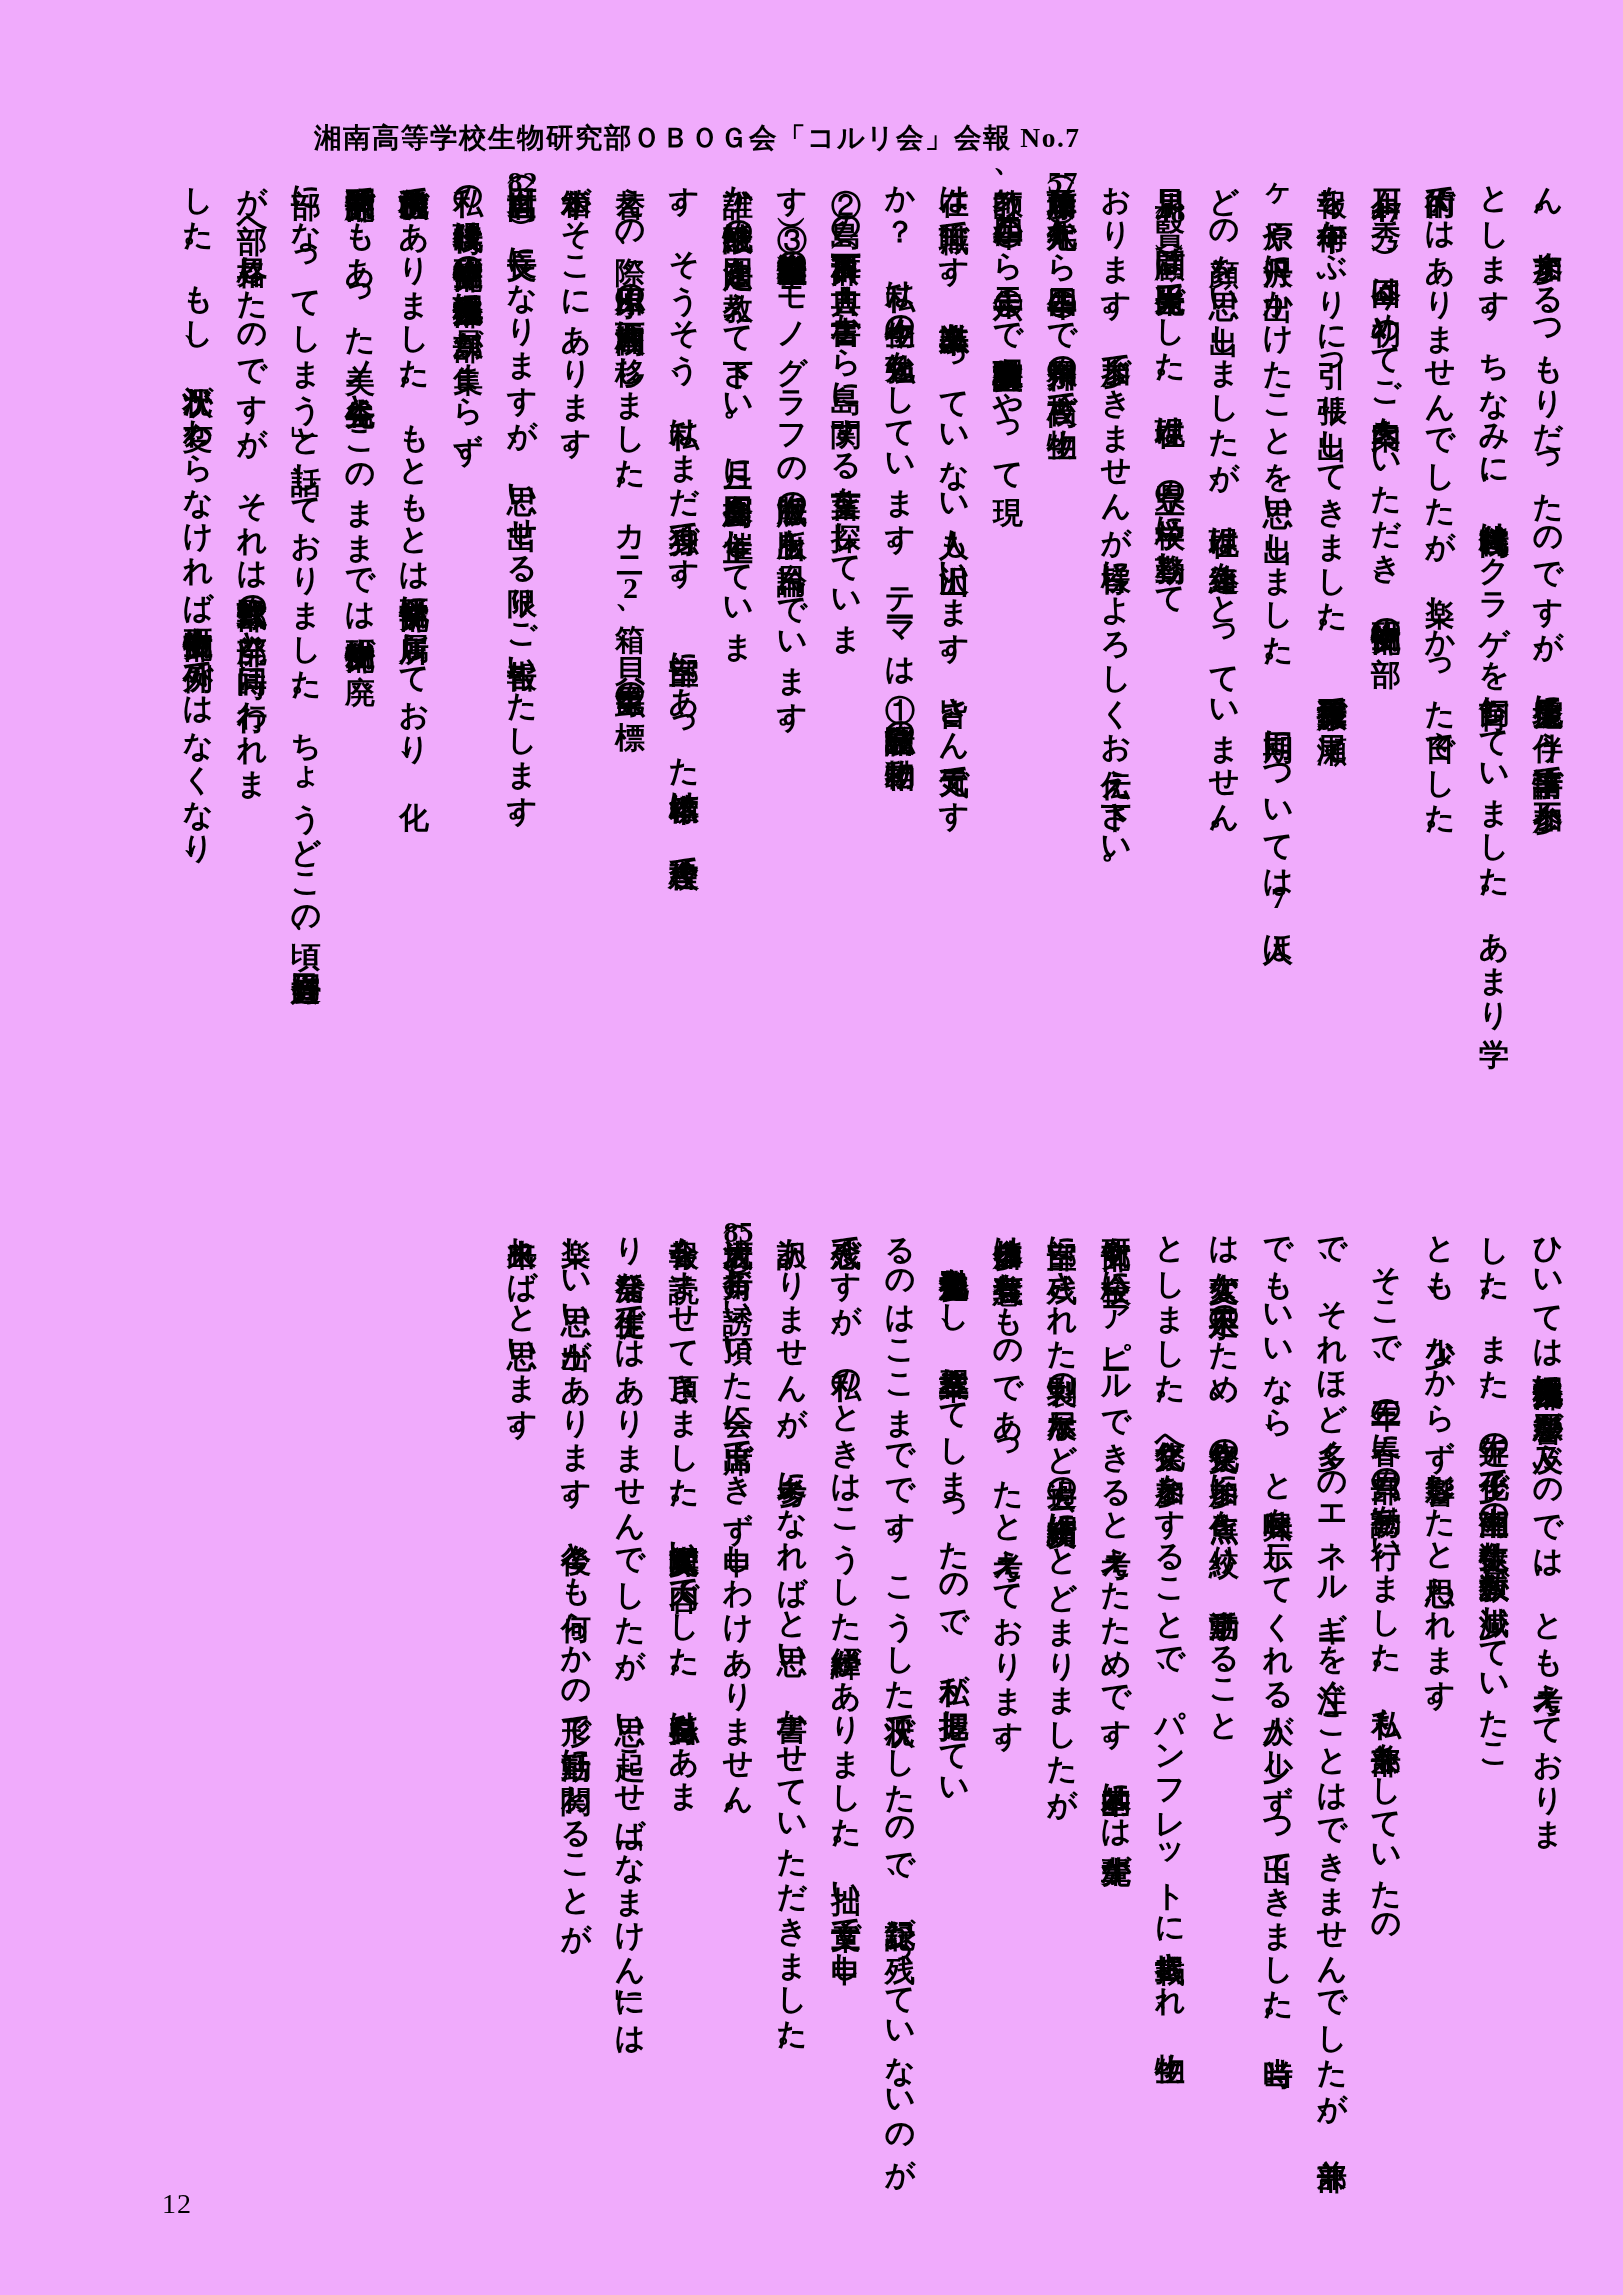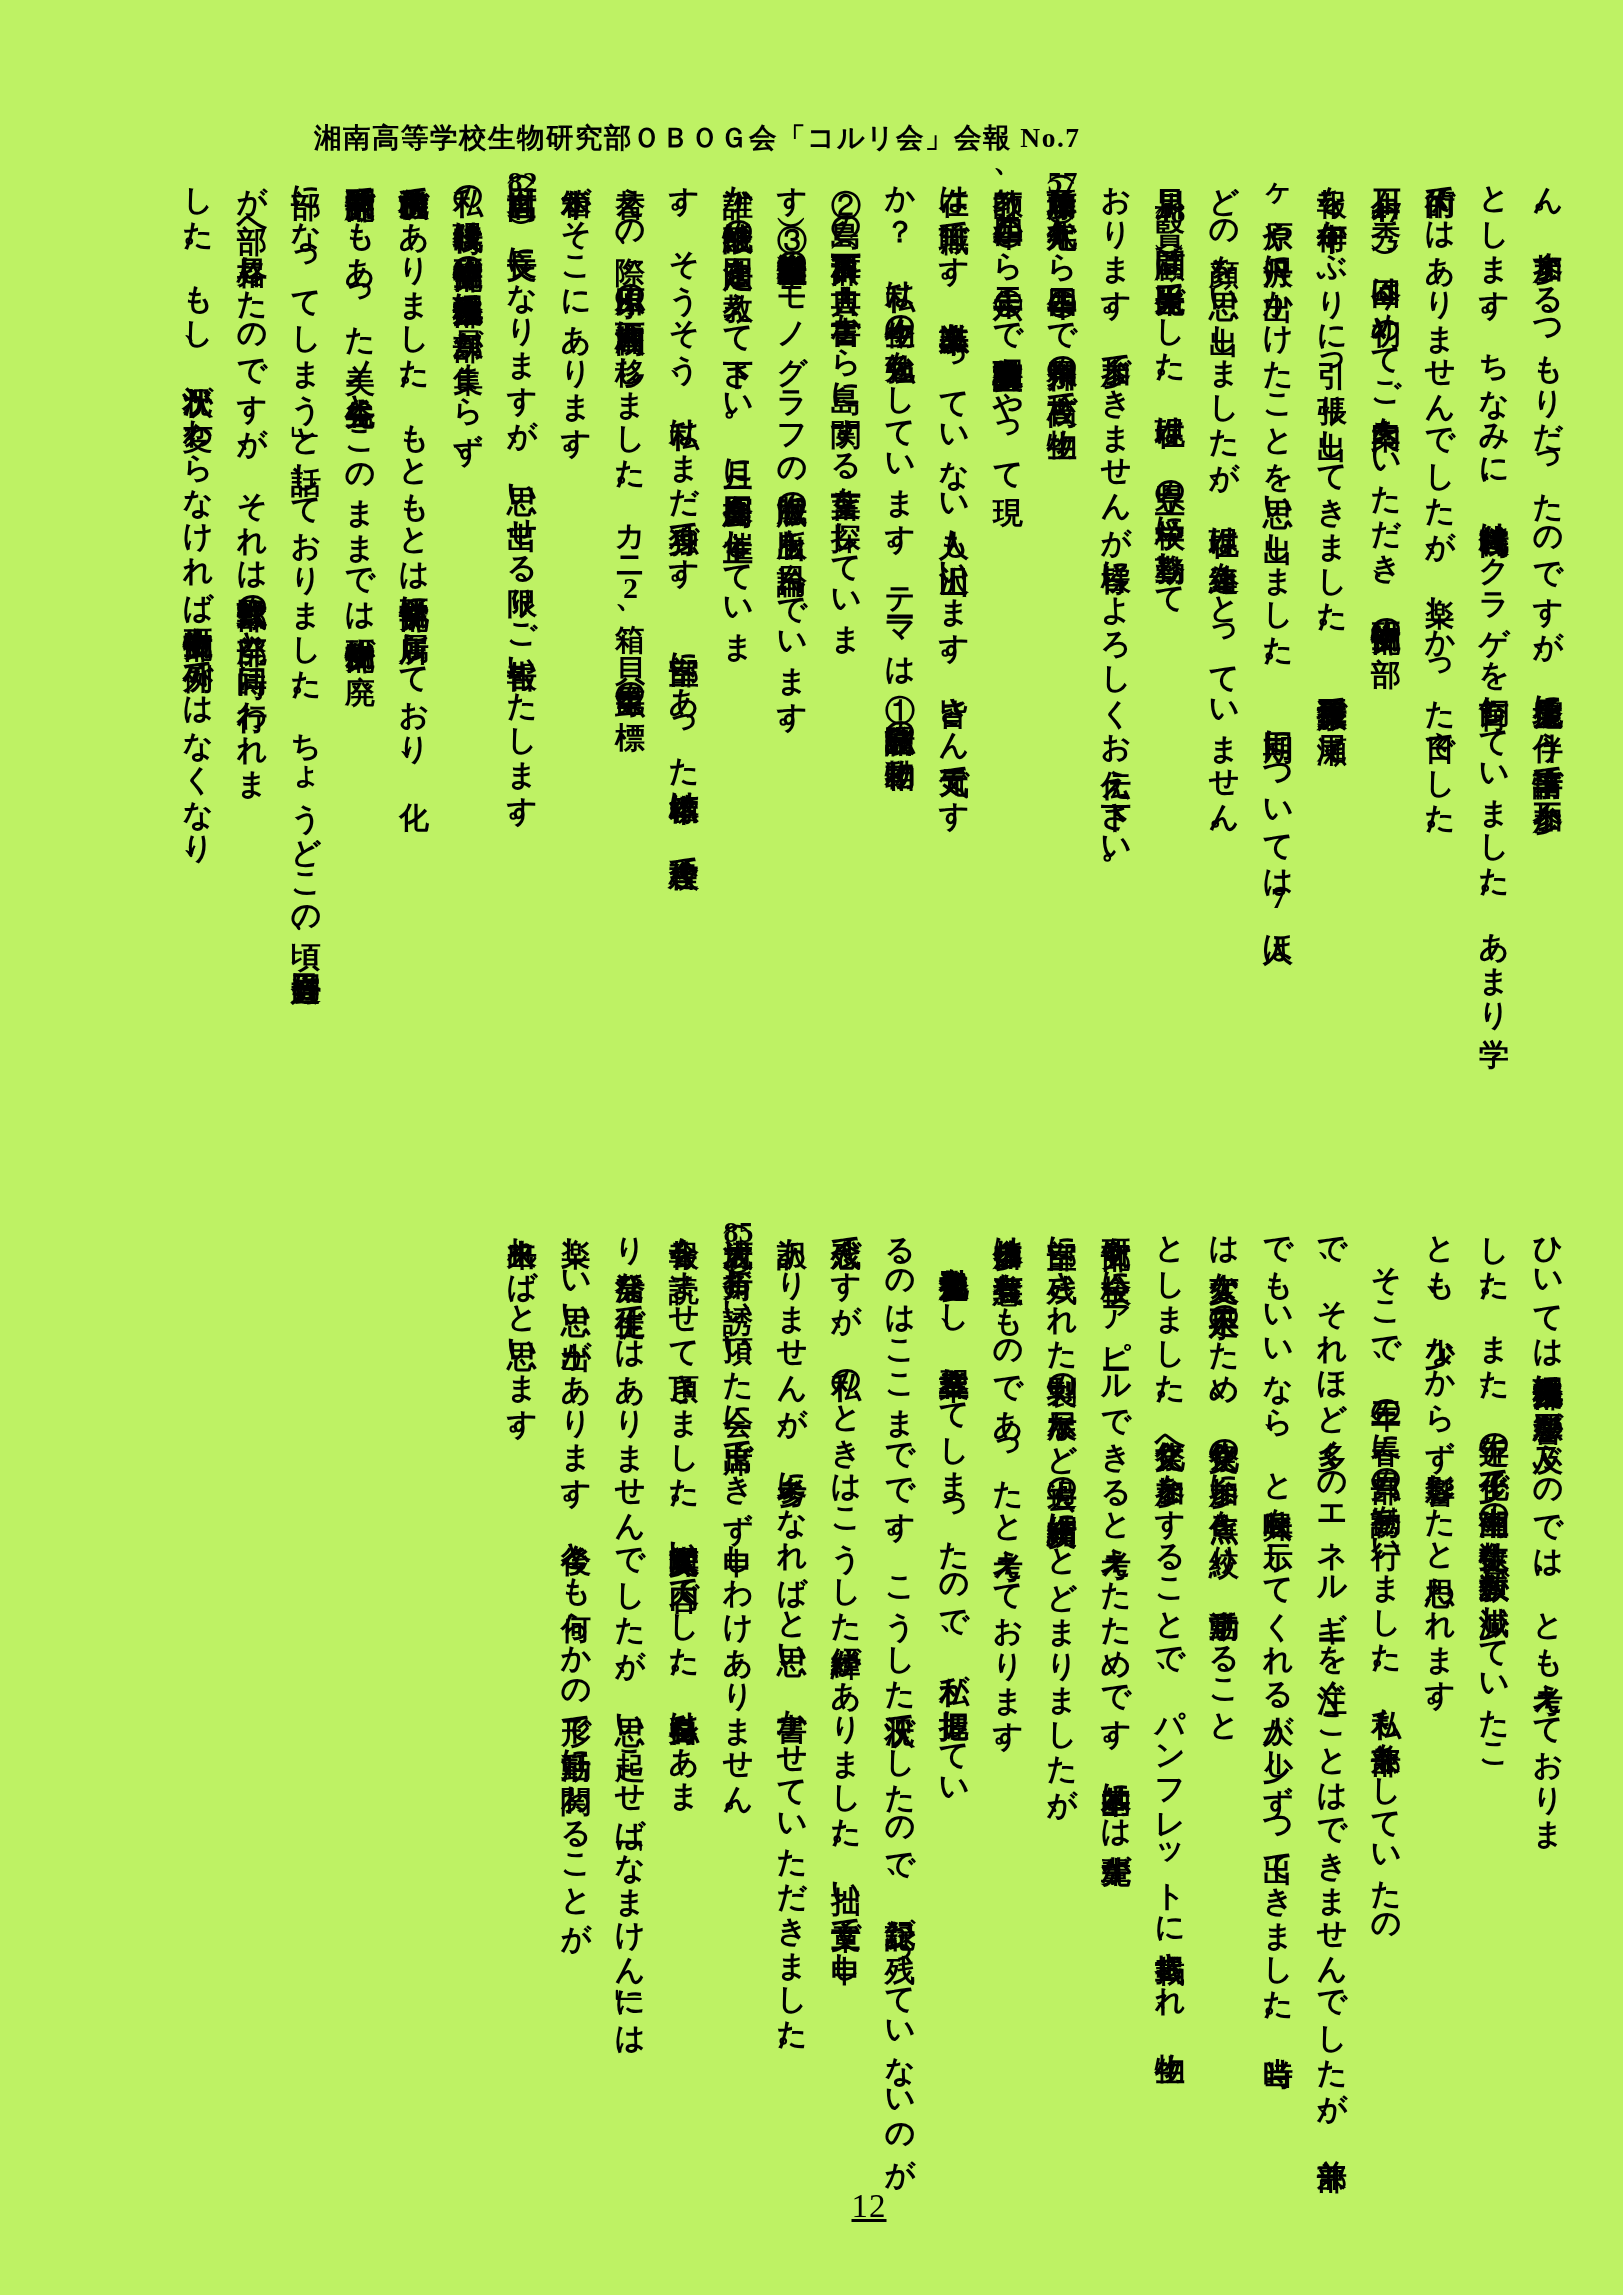--- a/index.html
+++ b/index.html
@@ -4,21 +4,21 @@
 <style>
   html, body {
     margin: 0;
     padding: 0;
     background: #e8e8e8;
   }
   .page {
     position: relative;
     width: 1623px;
     height: 2295px;
-    background: #bef264;
+    background: #f0abfc;
     color: #000000;
     font-family: "Liberation Serif", "DejaVu Serif", serif;
     overflow: hidden;
   }
   .header {
     position: absolute;
     left: 314px;
     top: 120px;
     font-size: 27.5px;
     font-weight: 600;
@@ -49,25 +49,23 @@
     height: 1045px;
   }
   .tcy {
     text-combine-upright: all;
   }
   .page-number {
     position: absolute;
     left: 162px;
     top: 2188px;
     width: 1414px;
-    text-align: center;
-    font-size: 33px;
+    font-size: 28px;
     font-weight: 500;
     letter-spacing: 1px;
-    text-decoration: underline;
   }
 </style>
 </head>
 <body>
 
 <div class="page">
   <div class="header">湘南高等学校生物研究部ＯＢＯＧ会「コルリ会」会報 No.7</div>
 
   <div class="vblock top-block">
       <p>ん。参加するつもりだったのですが、大地震発生に伴う諸事情で不参加</p>

